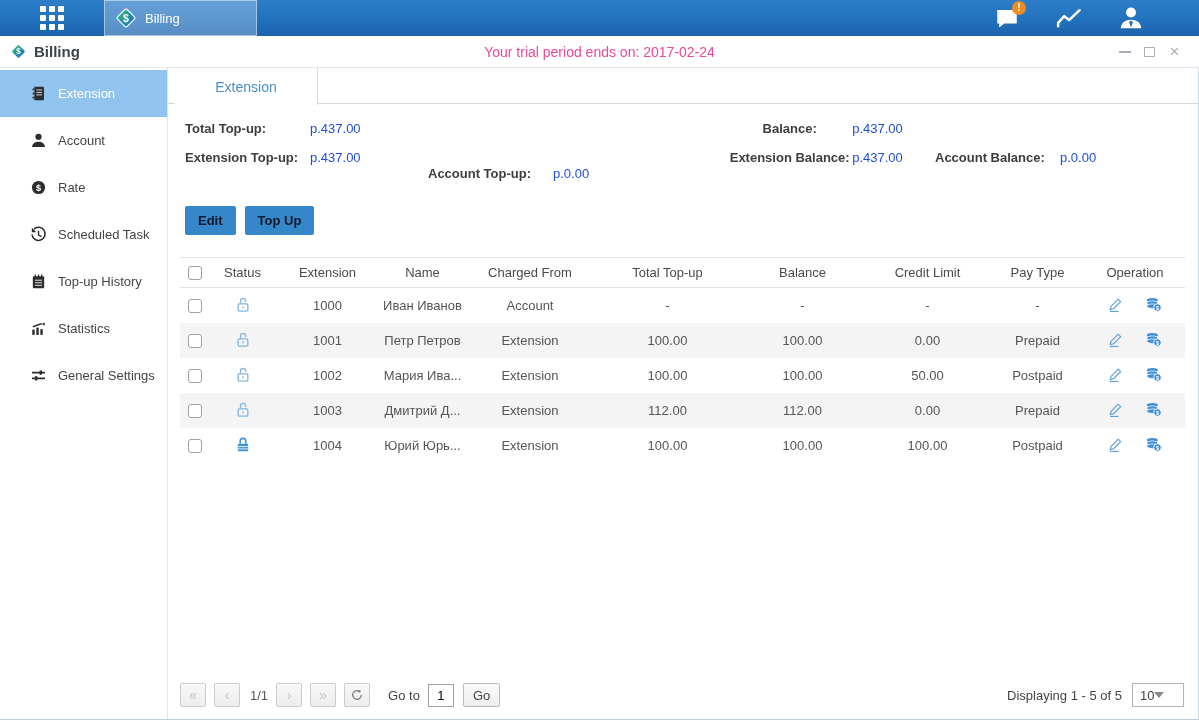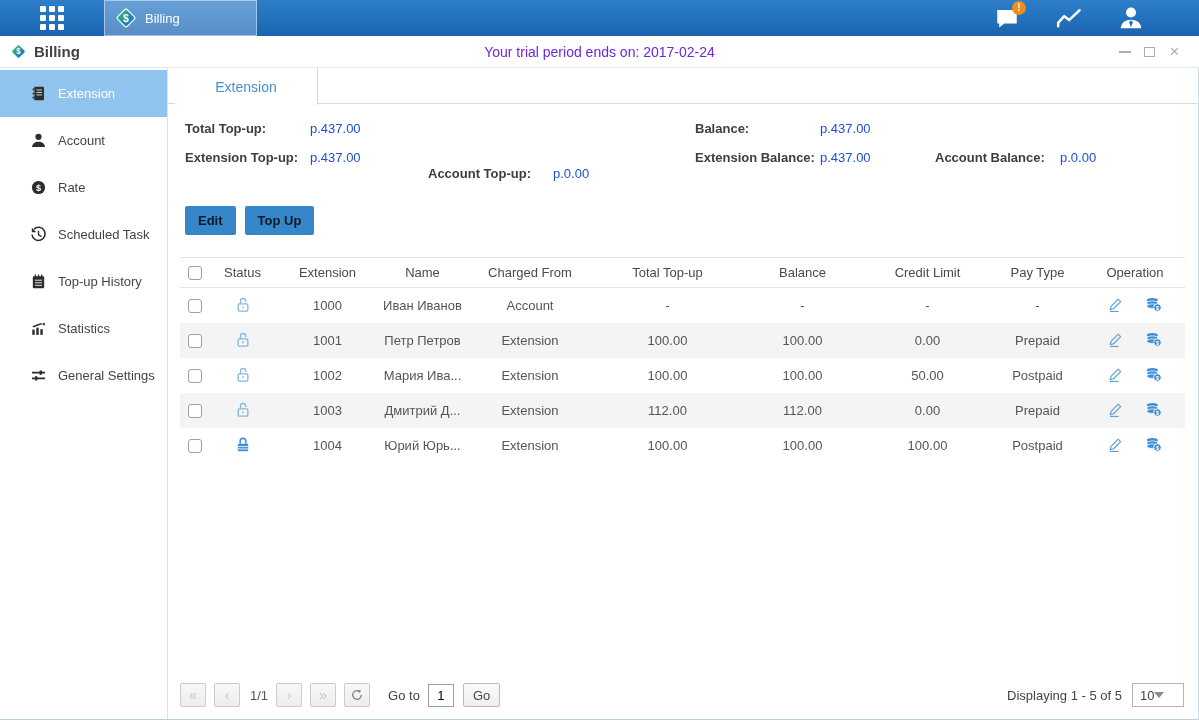--- a/index.html
+++ b/index.html
@@ -21,21 +21,21 @@
   .tb-icon svg { width:26px; height:26px; }
   .badge { position:absolute; top:-1px; right:-3px; width:14px; height:14px; border-radius:50%;
     background:#f08c1e; color:#fff; font-size:10px; font-weight:bold; line-height:14px; text-align:center; }
 
   
   .titlebar { position:relative; height:32px; background:#fff; border-bottom:1px solid #e4e9ee;
     display:flex; align-items:center; }
   .title-left { display:flex; align-items:center; gap:7px; padding-left:10px; z-index:2; }
   .title-left svg { width:17px; height:17px; }
   .win-title { font-size:15px; font-weight:bold; color:#3e4347; }
-  .trial { position:absolute; left:0; right:0; text-align:center; color:#6d28d9; font-size:14px; pointer-events:none; }
+  .trial { position:absolute; left:0; right:0; text-align:center; color:#ec4899; font-size:14px; pointer-events:none; }
   .win-controls { margin-left:auto; display:flex; align-items:center; padding-right:12px; z-index:2; }
   .win-btn { width:25px; height:20px; display:flex; align-items:center; justify-content:center;
     color:#a9afb6; cursor:pointer; }
   .min-glyph { width:12px; height:2px; background:#a9afb6; }
   .max-glyph { width:11px; height:10px; border:1.5px solid #a9afb6; }
   .win-btn.close { font-size:17px; line-height:1; }
 
   
   .app-region { display:flex; height:652px; border-right:1px solid #cfdcea; border-bottom:1px solid #b9cfe2; }
 
@@ -49,21 +49,21 @@
   
   .main { flex:1; display:flex; flex-direction:column; background:#fff; min-width:0; }
 
   .tabbar { height:36px; border-bottom:1px solid #d9d9d9; display:flex; align-items:stretch; padding-left:7px; flex:none; }
   .tab { width:143px; height:37px; margin-bottom:-1px; background:#fff; border-right:1px solid #d9d9d9;
     display:flex; align-items:center; justify-content:center; font-size:14px; color:#4a8fc9; cursor:pointer; }
 
   .stats { padding:17px 12px 0 17px; font-size:13px; flex:none; }
   .stats-row { display:flex; }
   .stats-row + .stats-row { margin-top:13px; }
-  .slot1 { width:243px; } .slot2 { width:267px;margin-top:16px; } .slot3 { width:240px; } .slot4 { flex:1; }
+  .slot1 { width:243px; } .slot2 { width:267px;margin-top:16px; } .slot3 { width:240px;text-align:center; } .slot4 { flex:1; }
   .stat-label { display:inline-block; min-width:125px; font-weight:bold; color:#3c3f42; }
   .stat-value { color:#1d4ed8; }
 
   .actions { margin:25px 0 0 17px; display:flex; gap:9px; flex:none; }
   .btn-blue { background:#3587ca; color:#0f172a; border:none; font-size:13px; font-weight:bold;
     padding:7px 13px; border-radius:2px; cursor:pointer; font-family:"Liberation Sans",sans-serif; }
 
   
   .ext-table { margin:22px 12px 0 12px; width:1005px; border-collapse:collapse; table-layout:fixed;
     font-size:13px; flex:none; }

